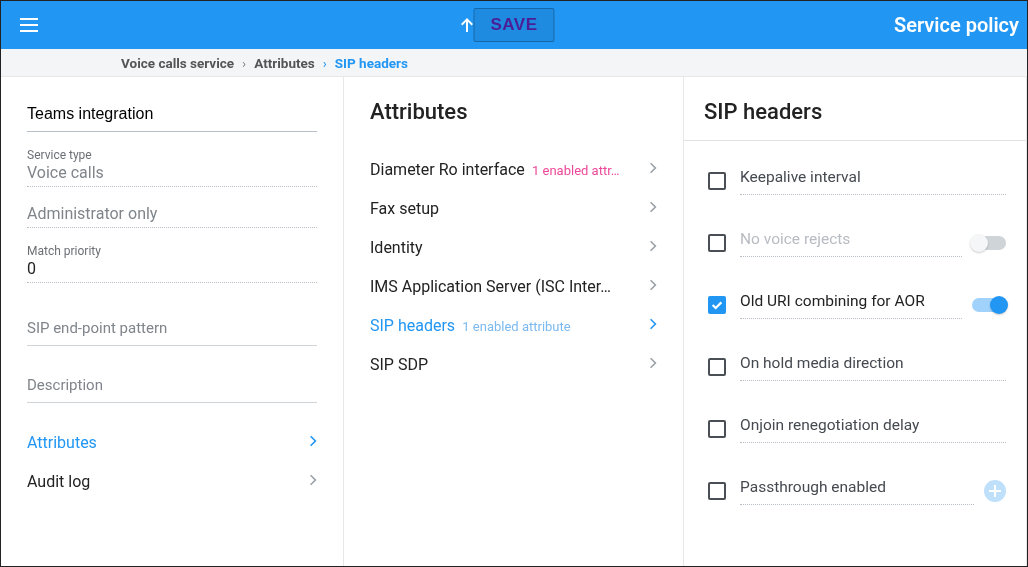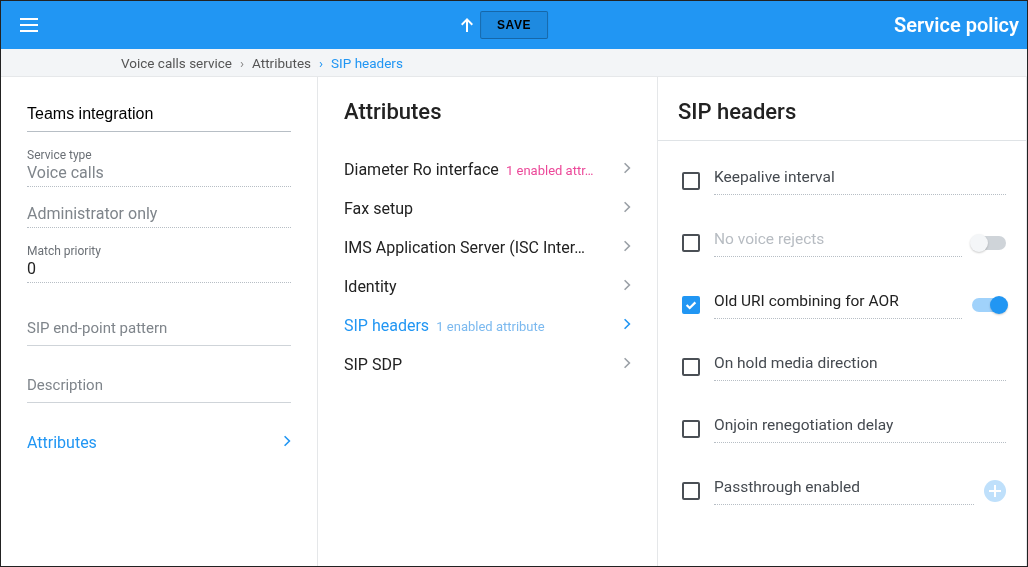--- a/index.html
+++ b/index.html
@@ -4,33 +4,33 @@
 <style>
   * { box-sizing: border-box; margin: 0; padding: 0; }
   html, body { width: 1028px; height: 567px; font-family: "Segoe UI", Roboto, Arial, sans-serif; background: #fff; color: #222; overflow: hidden; }
   body { border: 1px solid #222; }
 
   
   .header { background: #1e90ff; background: #2196f3; height: 48px; display: flex; align-items: center; color: #fff; padding: 0 8px; position: relative; }
   .header { background: #2196f3; justify-content: space-between; }
   .icon-btn { width: 40px; height: 40px; display: flex; align-items: center; justify-content: center; cursor: pointer; }
   .header-title { font-size: 20px; font-weight: 600; margin-left: 8px; }
-  .save-btn { position: absolute; left: 50%; transform: translateX(-50%); background: rgba(0,0,0,0.08); border: 1px solid rgba(0,0,0,0.25); padding: 6px 16px; border-radius: 2px; font-weight: 700; font-size: 12px; color: #000000; letter-spacing: .5px; cursor: pointer; }
+  .save-btn { position: absolute; left: 50%; transform: translateX(-50%); background: rgba(0,0,0,0.08); border: 1px solid rgba(0,0,0,0.25); padding: 6px 16px; border-radius: 2px; font-weight: 700; font-size: 17px; color: #4c1d95; letter-spacing: .5px; cursor: pointer; }
   .hamburger, .arrow-up { fill: #fff; }
 
   
   .breadcrumb { height: 28px; background: #f3f5f7; border-bottom: 1px solid #e6e8ea; display: flex; align-items: center; padding-left: 120px; font-size: 13.5px; color: #555; }
-  .crumb { display: flex; align-items: center; }
+  .crumb { display: flex; align-items: center; font-weight: bold; }
   .crumb-sep { margin: 0 8px; color: #888; }
   .crumb-active { color: #2196f3; }
 
   
   .cols { display: flex; height: calc(100% - 48px - 28px); }
   .col { border-right: 1px solid #e5e7e9; padding: 18px 0; }
-  .col1 { width: 317px; padding: 18px 26px 0 26px; }
+  .col1 { width: 343px; padding: 18px 26px 0 26px; }
   .col2 { width: 340px; padding: 18px 0 0 0; }
   .col3 { flex: 1; padding: 18px 0 0 0; }
 
   
   .section-title-input {
     font-size: 16px; font-weight: 400; border: none; width: 100%;
     border-bottom: 1px solid #b7bec5; padding: 10px 0 8px 0; outline: none;
   }
   .field { margin-top: 16px; }
   .field-label { font-size: 12px; color: #6b7076; margin-bottom: 0px; display: block; }
@@ -127,46 +127,52 @@
 
     <div class="desc-field">Description</div>
 
     <div class="nav-list">
       <div class="nav-item active">
         <span>Attributes</span>
         <span class="chev"><svg viewBox="0 0 10 16">
               <path d="M2 2l6 6-6 6"></path>
             </svg></span>
       </div>
+      <div class="nav-item">
+        <span>Audit log</span>
+        <span class="chev"><svg viewBox="0 0 10 16">
+              <path d="M2 2l6 6-6 6"></path>
+            </svg></span>
+      </div>
     </div>
   </div>
 
   <div class="col col2">
     <div class="panel-header">Attributes</div>
     <div class="attr-list" id="attr-list">
         <div class="attr-item">
           <span>Diameter Ro interface<span class="sub"> 1 enabled attr…</span></span>
           <span class="chev"><svg viewBox="0 0 10 16">
               <path d="M2 2l6 6-6 6"></path>
             </svg></span>
         </div>
         <div class="attr-item">
           <span>Fax setup</span>
           <span class="chev"><svg viewBox="0 0 10 16">
               <path d="M2 2l6 6-6 6"></path>
             </svg></span>
         </div>
         <div class="attr-item">
+          <span>Identity</span>
+          <span class="chev"><svg viewBox="0 0 10 16">
+              <path d="M2 2l6 6-6 6"></path>
+            </svg></span>
+        </div>
+        <div class="attr-item">
           <span>IMS Application Server (ISC Inter…</span>
-          <span class="chev"><svg viewBox="0 0 10 16">
-              <path d="M2 2l6 6-6 6"></path>
-            </svg></span>
-        </div>
-        <div class="attr-item">
-          <span>Identity</span>
           <span class="chev"><svg viewBox="0 0 10 16">
               <path d="M2 2l6 6-6 6"></path>
             </svg></span>
         </div>
         <div class="attr-item active">
           <span>SIP headers<span class="sub"> 1 enabled attribute</span></span>
           <span class="chev"><svg viewBox="0 0 10 16">
               <path d="M2 2l6 6-6 6"></path>
             </svg></span>
         </div>

